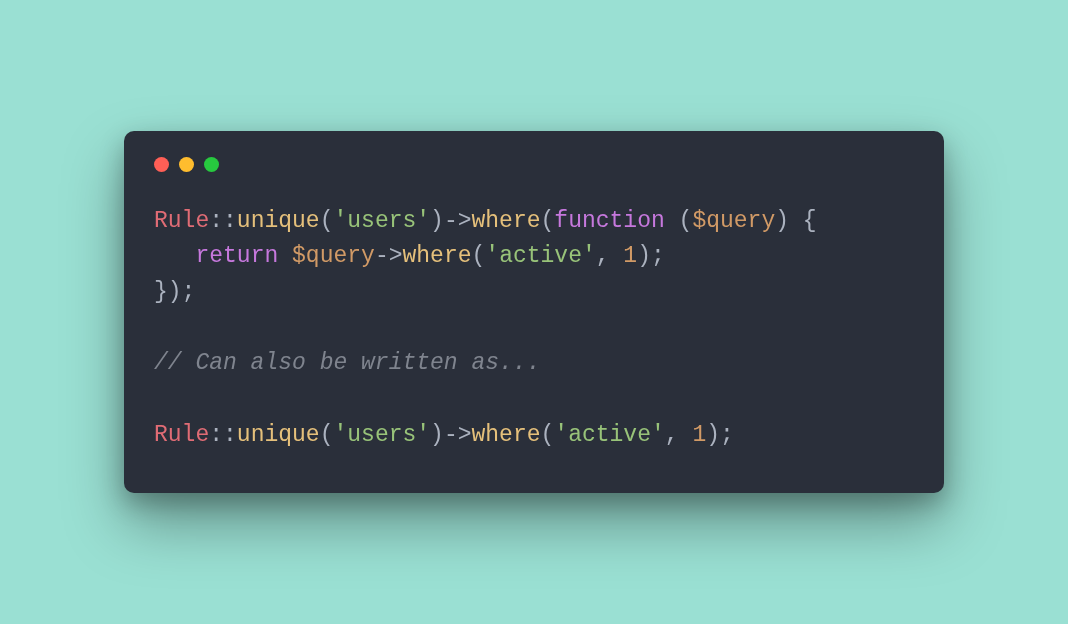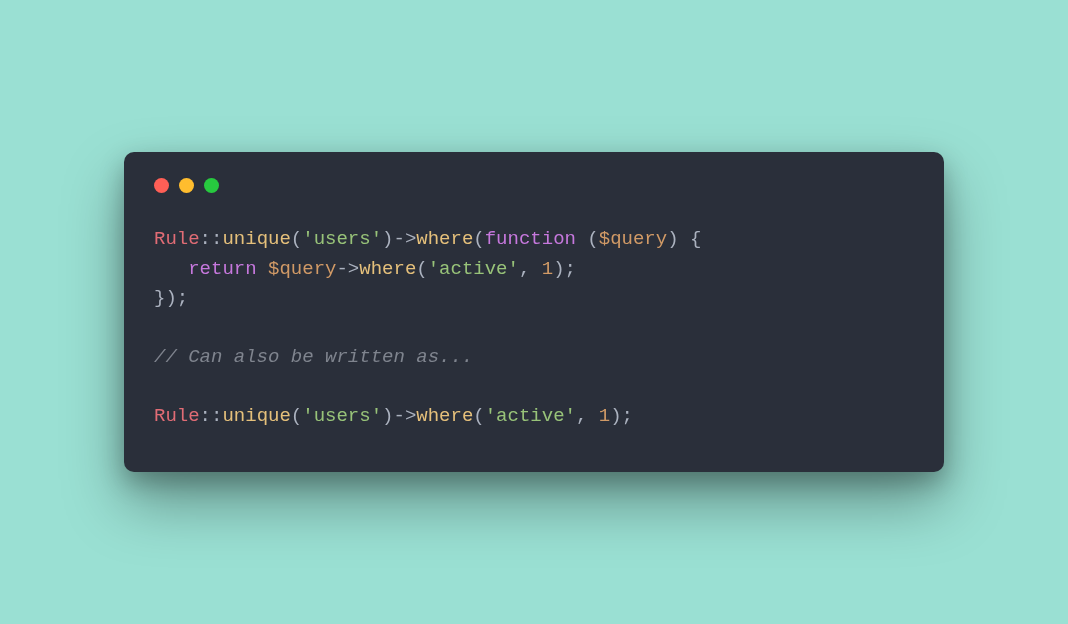--- a/index.html
+++ b/index.html
@@ -25,21 +25,21 @@
   }
   .dot {
     width: 15px; height: 15px; border-radius: 50%;
   }
   .dot.red    { background: #ff5f56; }
   .dot.yellow { background: #ffbd2e; }
   .dot.green  { background: #27c93f; }
 
   pre.code {
     font-family: inherit;
-    font-size: 19px;
+    font-size: 23px;
     line-height: 1.55;
     color: #c8ccd4;
     white-space: pre;
   }
   .tok-class   { color: #e06c75; } 
   .tok-op      { color: #abb2bf; } 
   .tok-method  { color: #e5c07b; } 
   .tok-string  { color: #98c379; } 
   .tok-keyword { color: #c678dd; } 
   .tok-var     { color: #d19a66; } 

